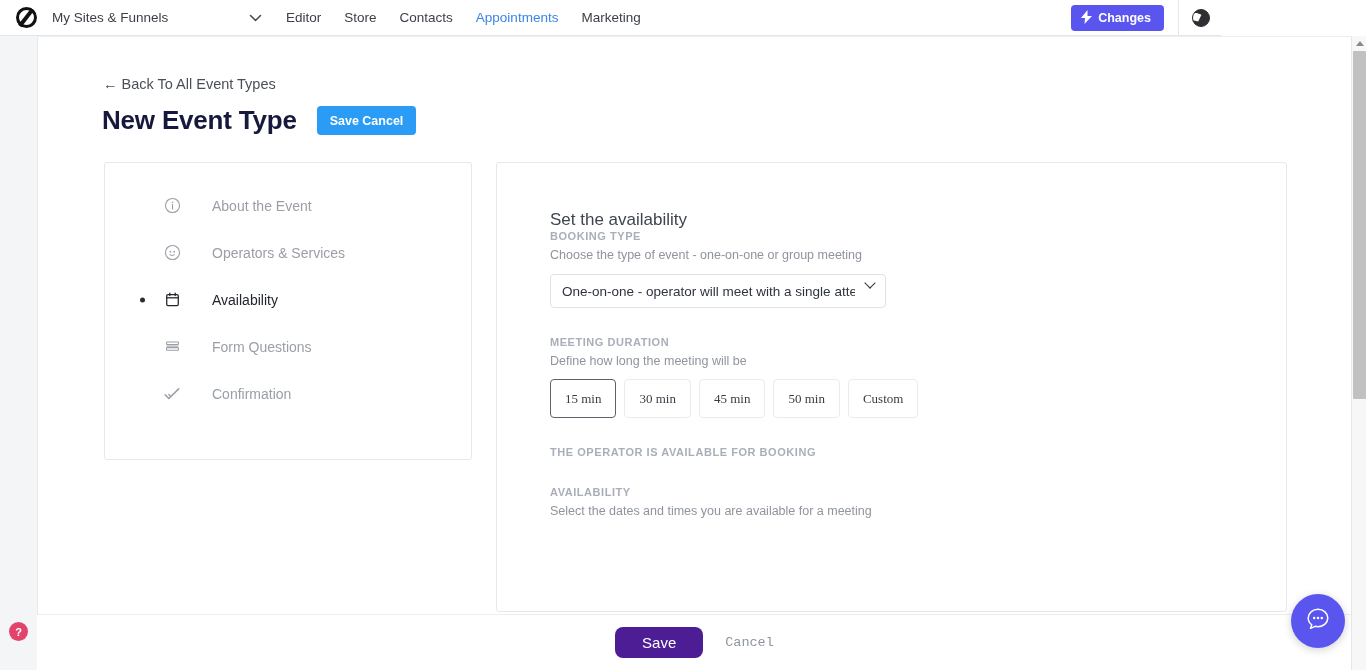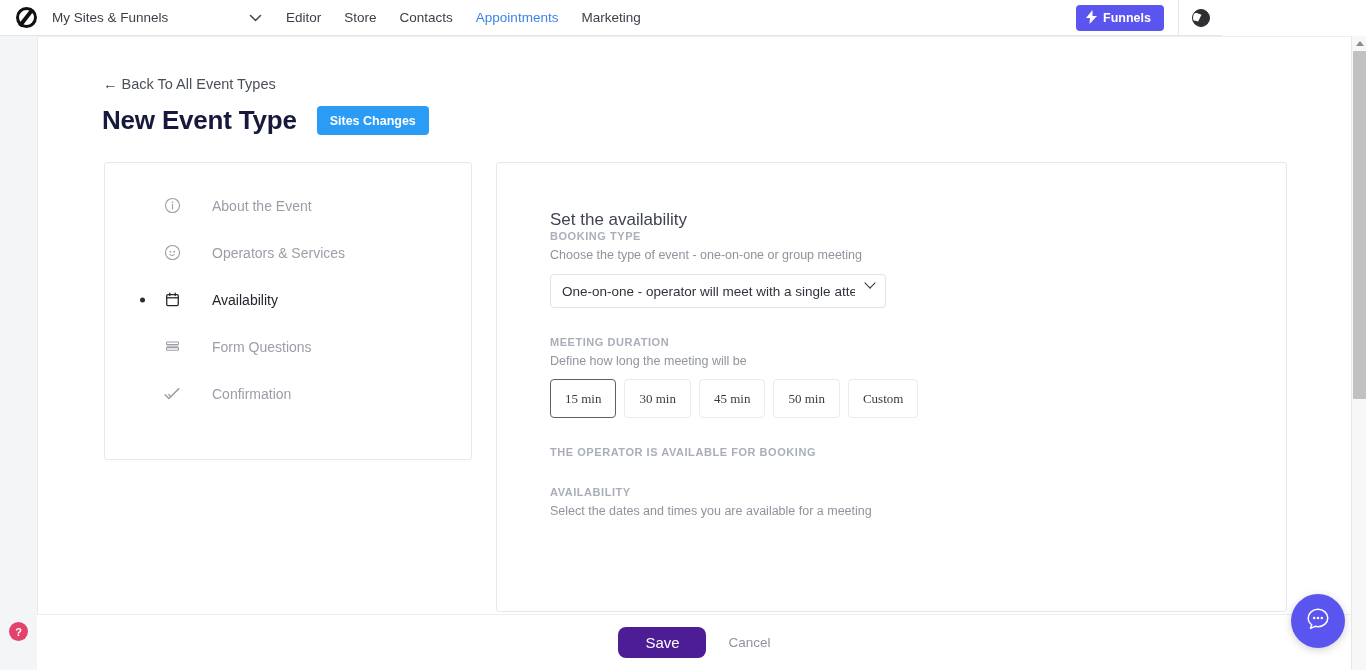--- a/index.html
+++ b/index.html
@@ -162,21 +162,21 @@
     background: #fff; border-top: 1px solid #eceef1;
     display: flex; align-items: center; justify-content: center; gap: 22px;
   }
   .save-btn {
     background: #4c1d95; color: #fff; border: none; border-radius: 8px;
     font-size: 15px; height: 31px; width: 88px; cursor: pointer;
     font-family: "Liberation Sans", sans-serif;
   }
   .cancel-btn {
     background: none; border: none; color: #8f949d; font-size: 13.5px; cursor: pointer;
-    font-family: Liberation Sans, sans-serif;
+    font-family: Liberation Mono, monospace;
   }
 
   
   .help-badge {
     position: absolute; left: 9px; top: 622px;
     width: 19px; height: 19px; border-radius: 50%;
     background: #e2436a; color: #fff; font-size: 11px; font-weight: bold;
     display: flex; align-items: center; justify-content: center; cursor: pointer;
   }
   .chat-fab {
@@ -230,37 +230,37 @@
     <a>Marketing</a>
   </nav>
 
   <div class="topbar-right">
     <button class="upgrade-btn">
       <span class="bolt">
         <svg width="11" height="14" viewBox="0 0 11 14" fill="none">
             <path d="M6.5 0L0 8h4l-.5 6L11 6H6.5L6.5 0z" fill="#ffffff"></path>
           </svg>
       </span>
-      <span>Funnels</span>
+      <span>Changes</span>
     </button>
     <div class="globe-btn">
       <span class="globe"></span>
     </div>
   </div>
 </div>
 
 <div class="left-gutter"></div>
 
 <div class="content-pane">
 
   <div class="back-link">← Back To All Event Types</div>
 
   <div class="title-row">
     <div class="page-title">New Event Type</div>
-    <button class="save-changes">Sites Changes</button>
+    <button class="save-changes">Save Cancel</button>
   </div>
 
   <div class="steps-card">
     <div class="steps-list">
 
       <div class="step">
         <span class="dot"></span>
         <span class="stepicon">
           <svg width="17" height="17" viewBox="0 0 20 20" fill="none">
               <circle cx="10" cy="10" r="8.3" stroke="currentColor" stroke-width="1.3"></circle>

